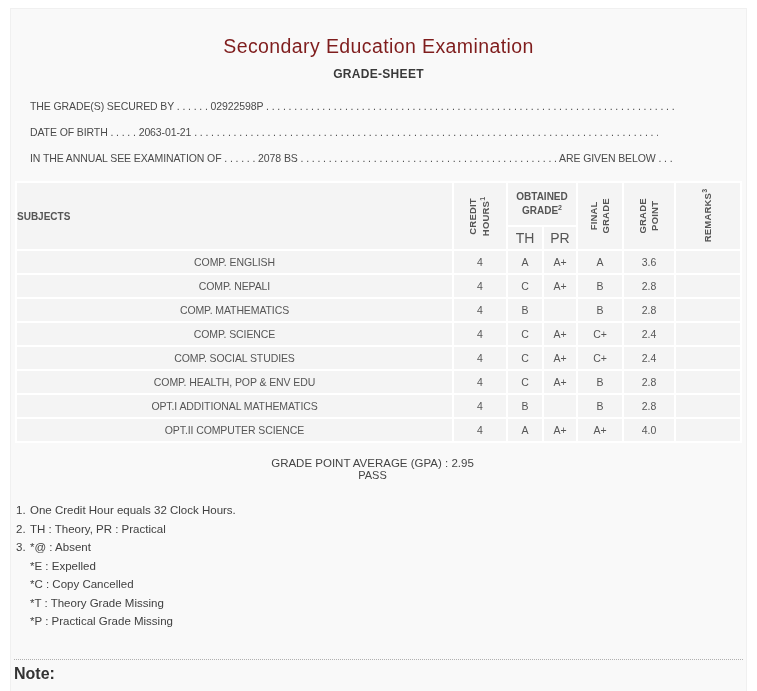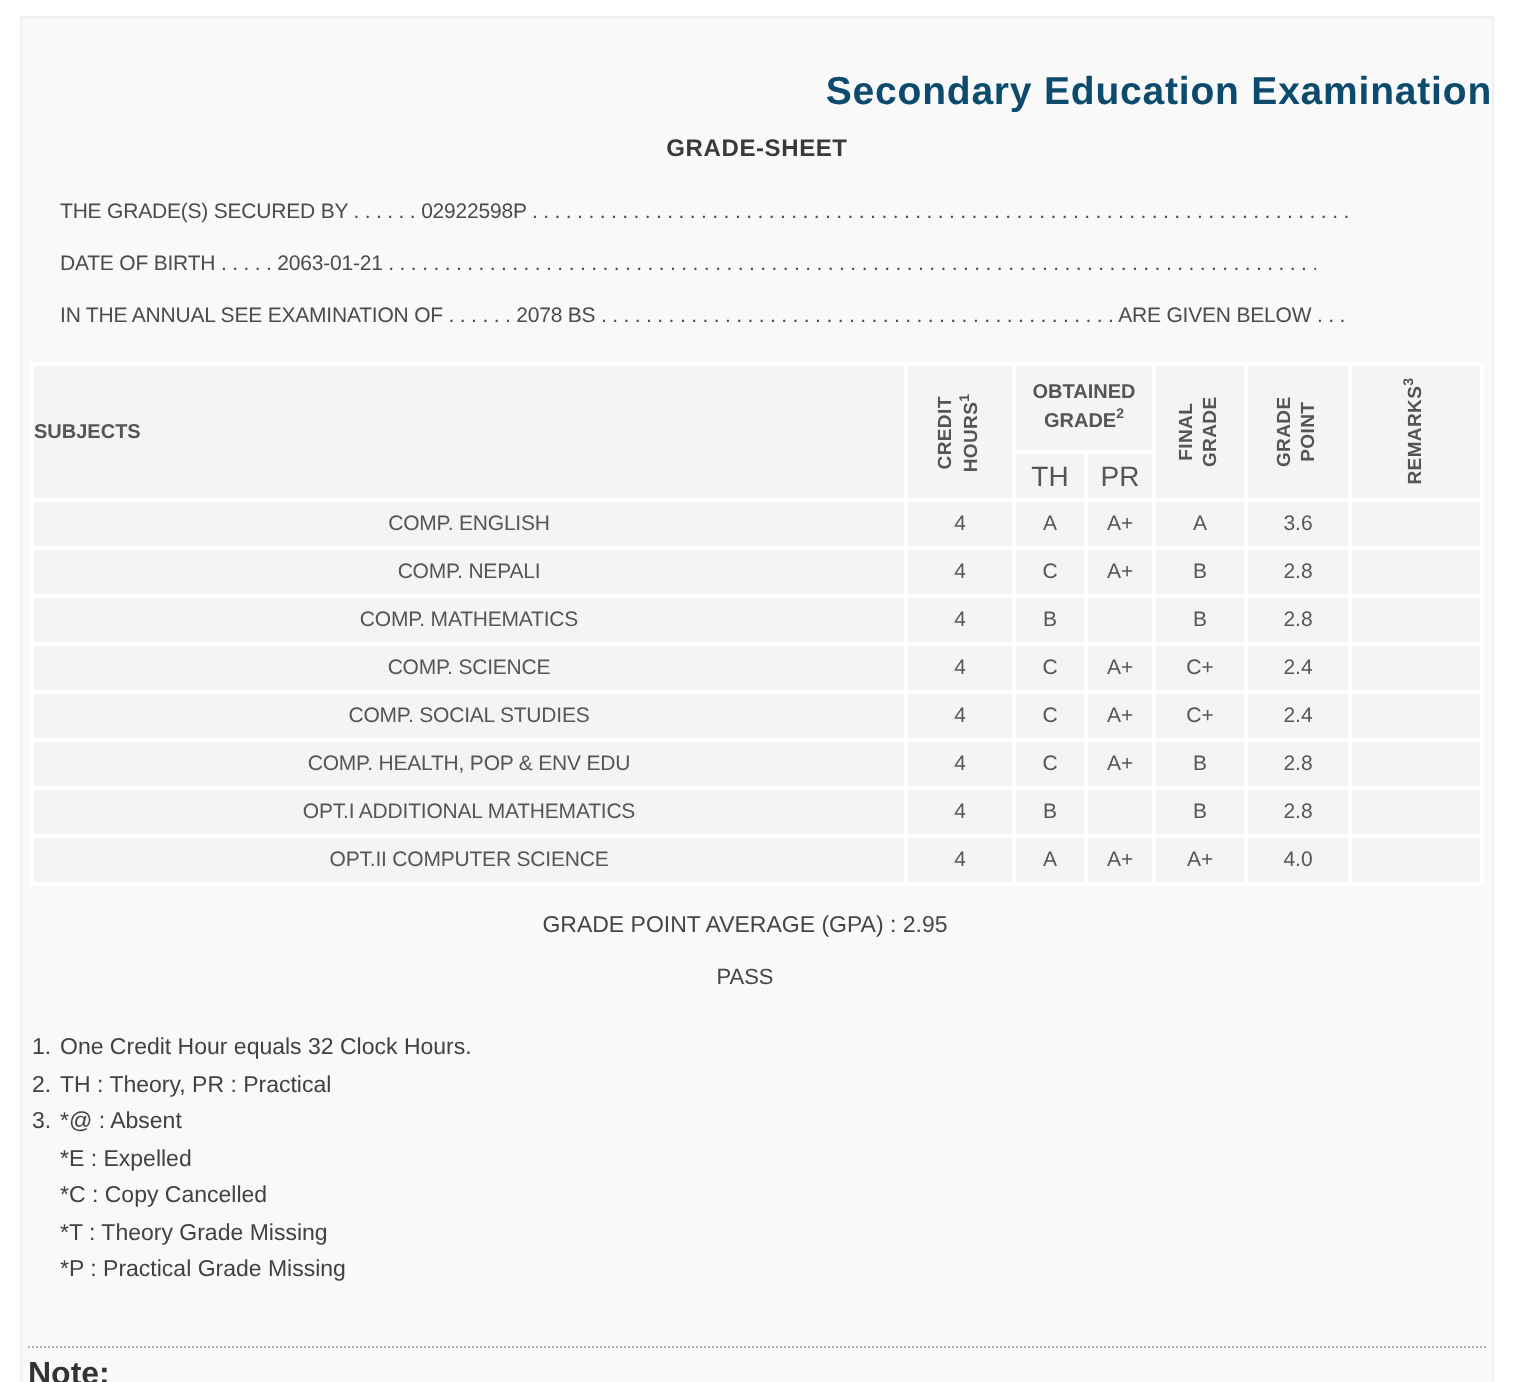--- a/index.html
+++ b/index.html
@@ -14,25 +14,24 @@
   .panel {
     box-sizing: border-box;
     margin: 8px 10px 0 10px;
     width: 737px;
     height: 700px;
     background: #f9f9f9;
     border: 1px solid #f0f0f0;
     padding-top: 26px;
   }
   .title {
-    text-align: right;
+    text-align: center;
     font-size: 19.5px;
     letter-spacing: 0.4px;
-    color: #0c4a6e;
-    font-weight: bold;
+    color: #7f1d1d;
   }
   .subtitle {
     margin-top: 9px;
     text-align: center;
     font-size: 12px;
     font-weight: 700;
     letter-spacing: 0.3px;
     color: #3a3a3a;
   }
   .intro { margin: 12px 0 0 19px; }
@@ -98,21 +97,21 @@
   }
   td.subject {
     text-align: left;
     padding-left: 13px;
     letter-spacing: -0.1px;
     margin-top: 40px;
   }
 
   .summary { margin: 14px 12px 0 0; text-align: center; color: #454545; }
   .gpa-line { font-size: 11.5px; }
-  .result-line { margin-top: 14px; font-size: 11px; }
+  .result-line { font-size: 11px; }
 
   .footnotes { margin: 20px 0 0 5px; font-size: 11.5px; color: #414141; }
   .fn { line-height: 18.5px; white-space: nowrap; }
   .fn-num { display: inline-block; width: 14px; }
 
   .note-sep { margin: 28px 3px 0 3px; border-top: 1px dotted #b0b0b0; }
   .note-label { margin: 5px 0 0 3px; font-size: 16px; font-weight: 700; color: #333333; }
 </style>
 </head>
 <body>

